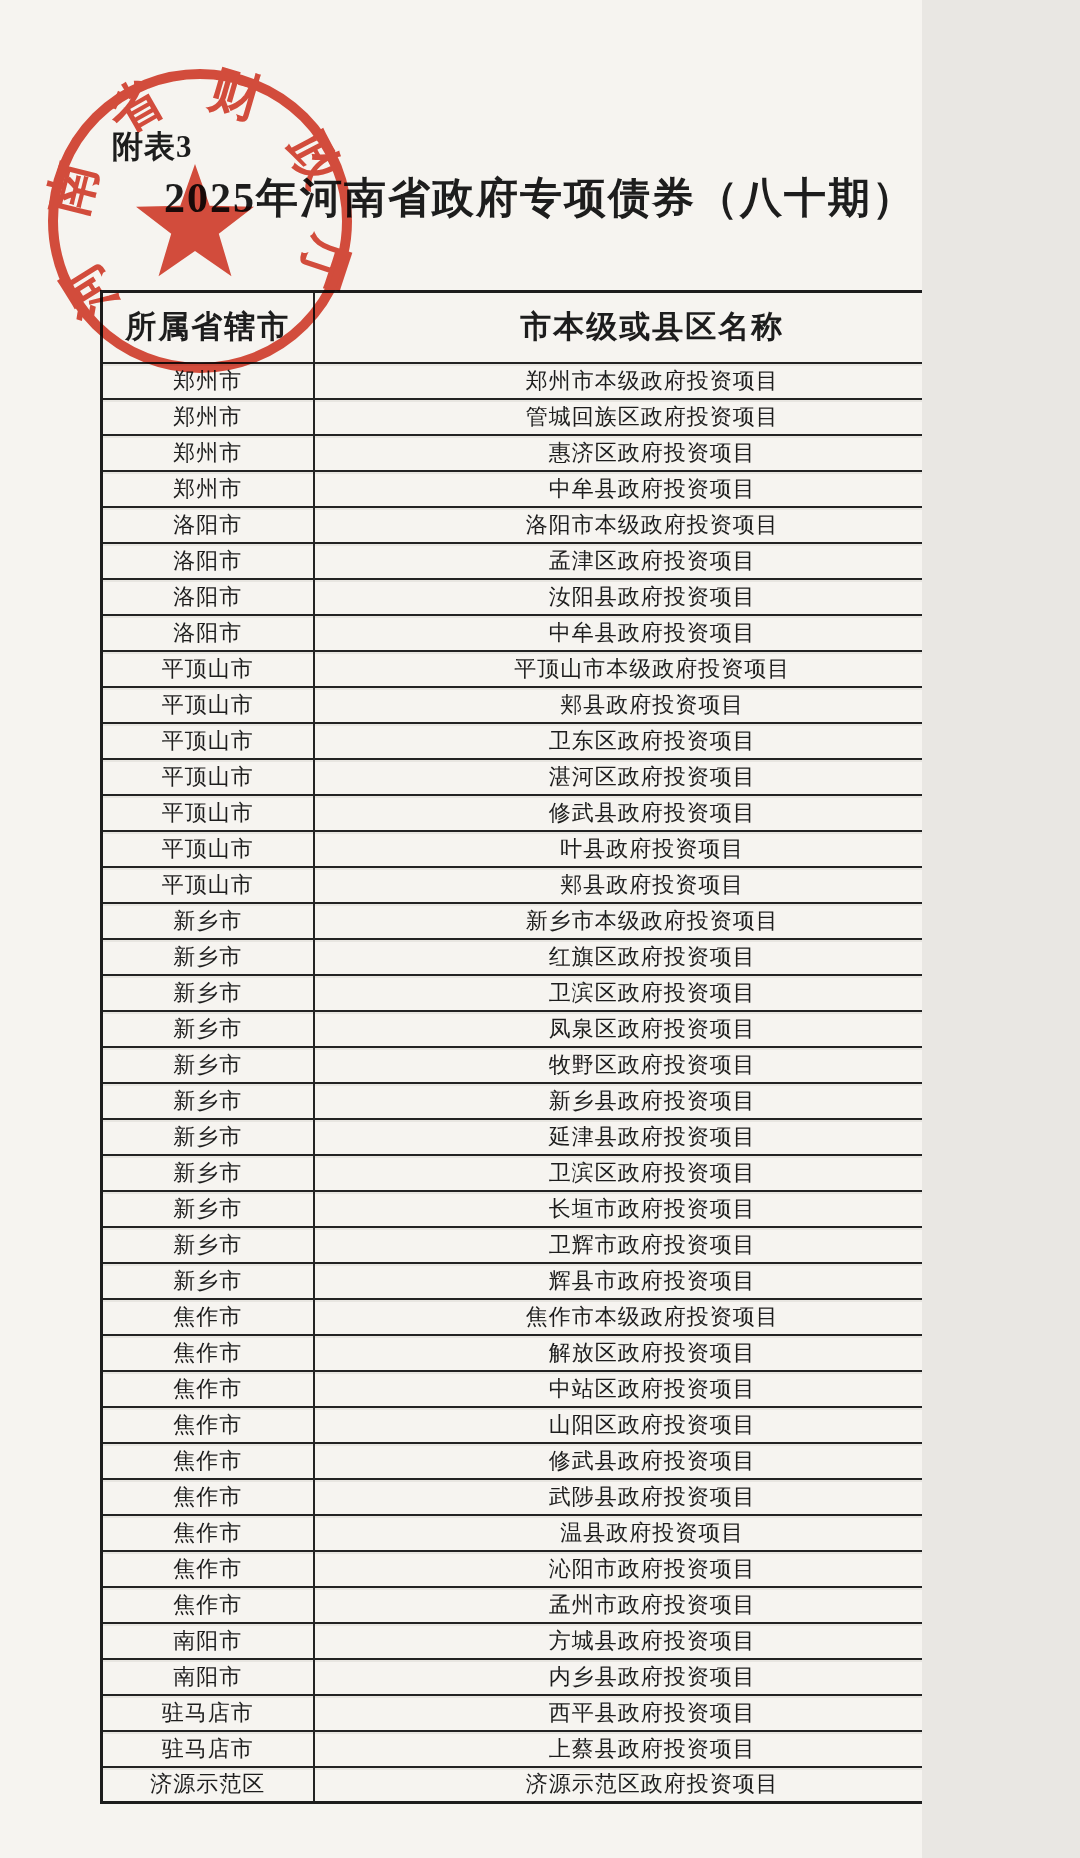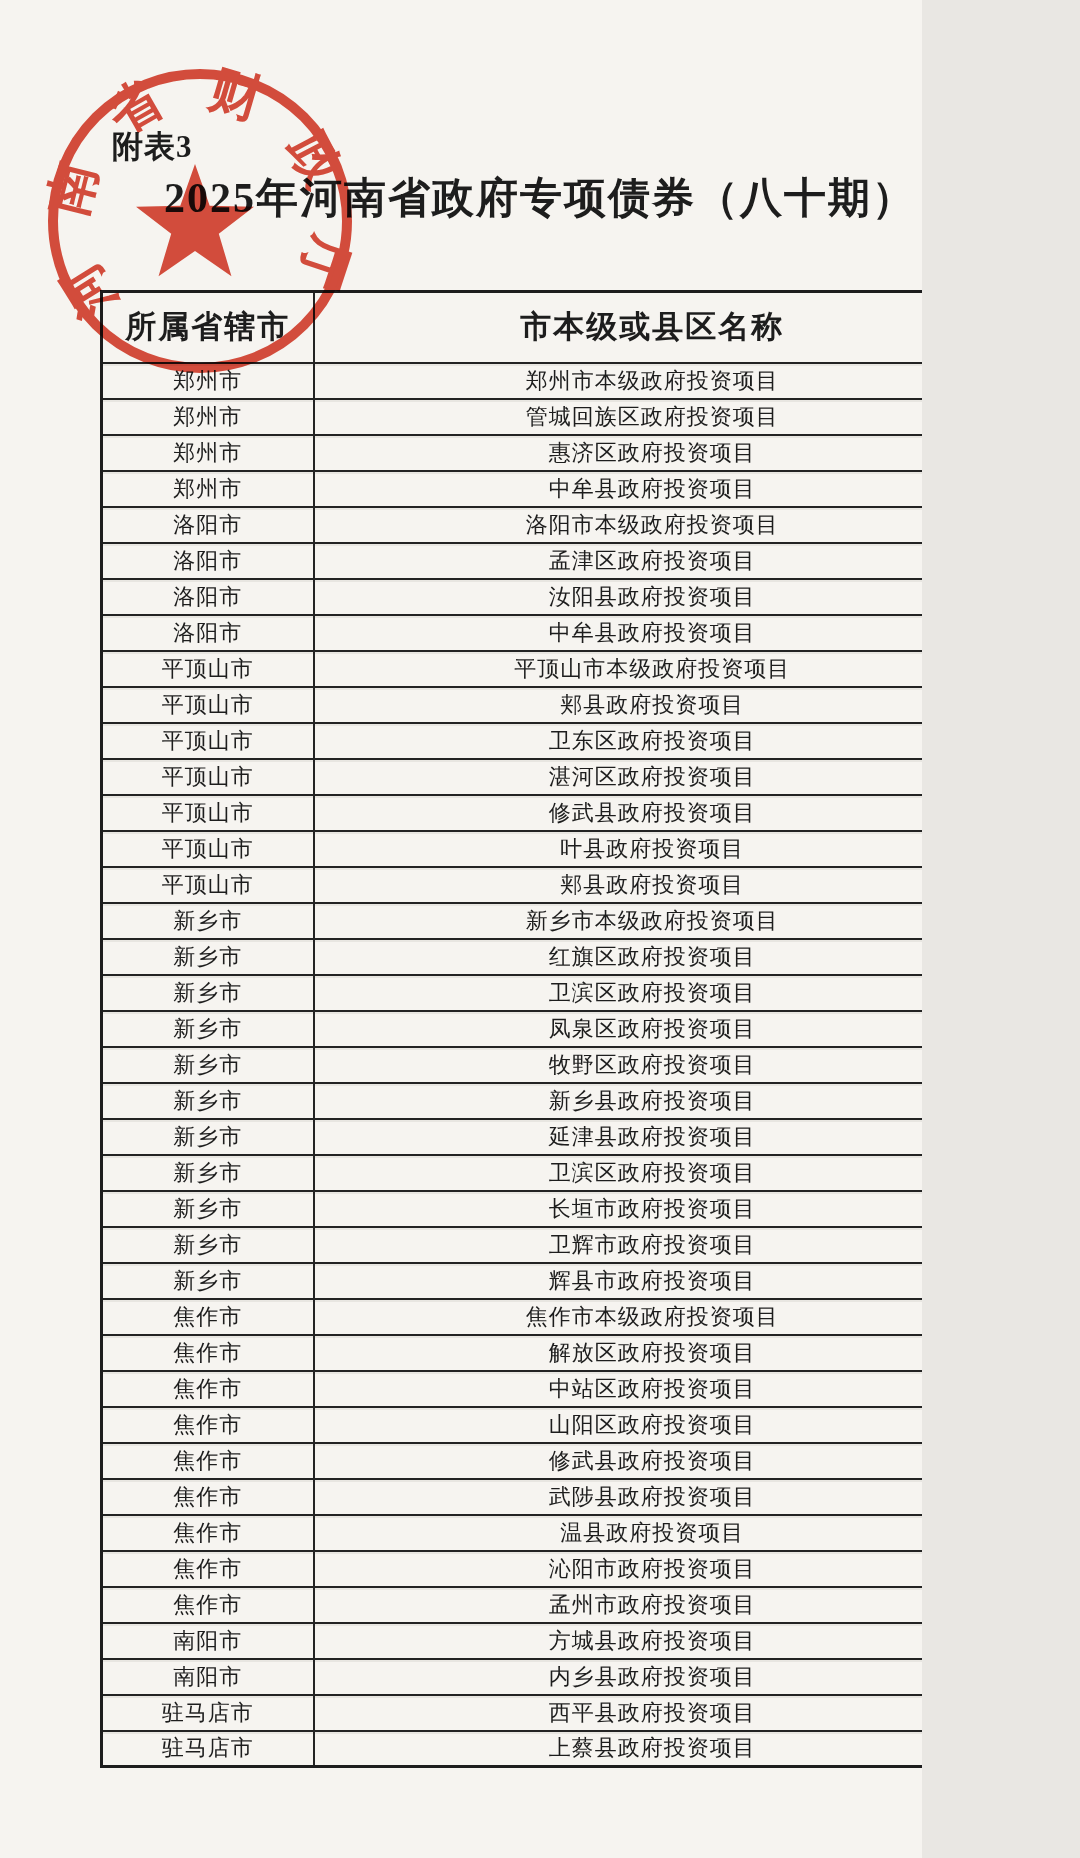--- a/index.html
+++ b/index.html
@@ -261,20 +261,24 @@
         <tr>
           <td>驻马店市</td>
           <td>西平县政府投资项目</td>
         </tr>
 
         <tr>
           <td>驻马店市</td>
           <td>上蔡县政府投资项目</td>
         </tr>
 
+        <tr>
+          <td>济源示范区</td>
+          <td>济源示范区政府投资项目</td>
+        </tr>
       </tbody>
   </table>
 
   <svg class="seal" viewBox="0 0 324 336" xmlns="http://www.w3.org/2000/svg" aria-hidden="true">
     <defs>
       <path id="seal-arc" d="M 81.4 243.6 A 114 114 0 1 1 242.6 243.6" fill="none"></path>
     </defs>
     <circle cx="162" cy="163" r="147" fill="none" stroke="#d63c2a" stroke-width="10"></circle>
     <polygon points="157,106 171.7,147.8 215.97,148.84 180.8,175.7 193.44,218.16 157,193 120.56,218.16 133.2,175.7 98.03,148.84 142.3,147.8" fill="#d63c2a"></polygon>
     <text font-size="52" fill="#d63c2a" font-family="Liberation Serif, DejaVu Serif, serif" font-weight="bold">

